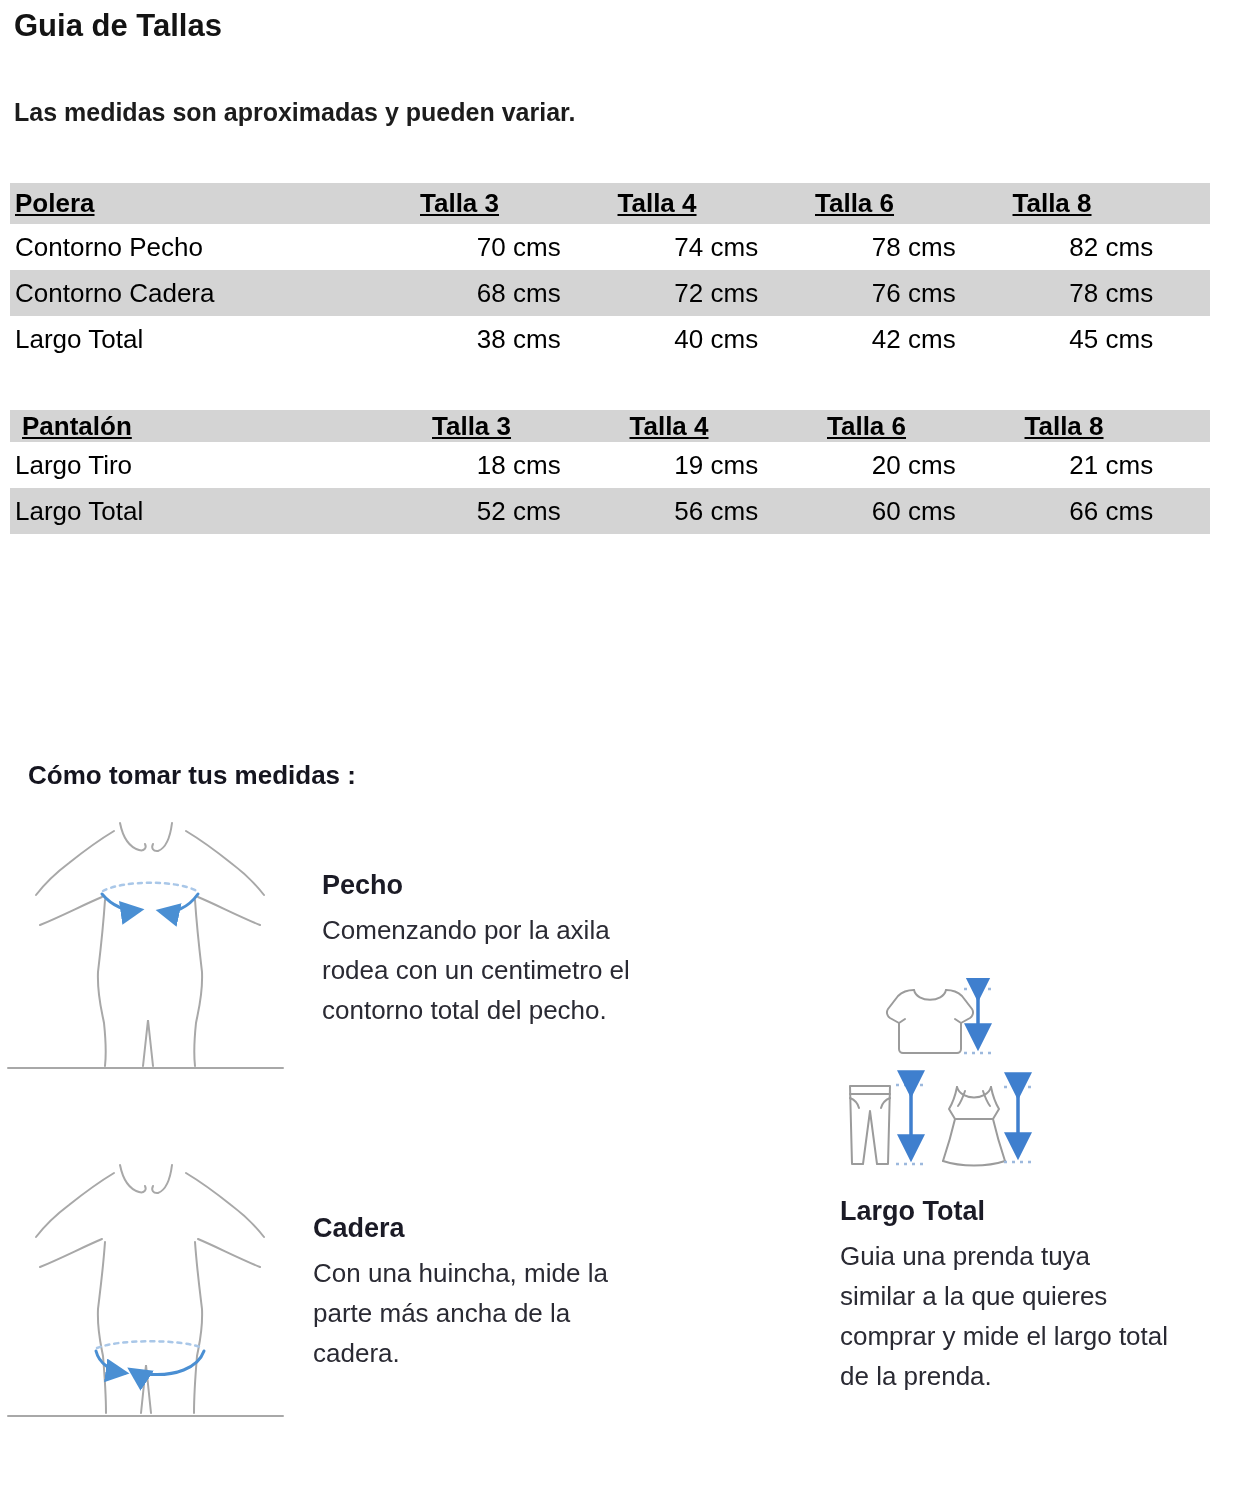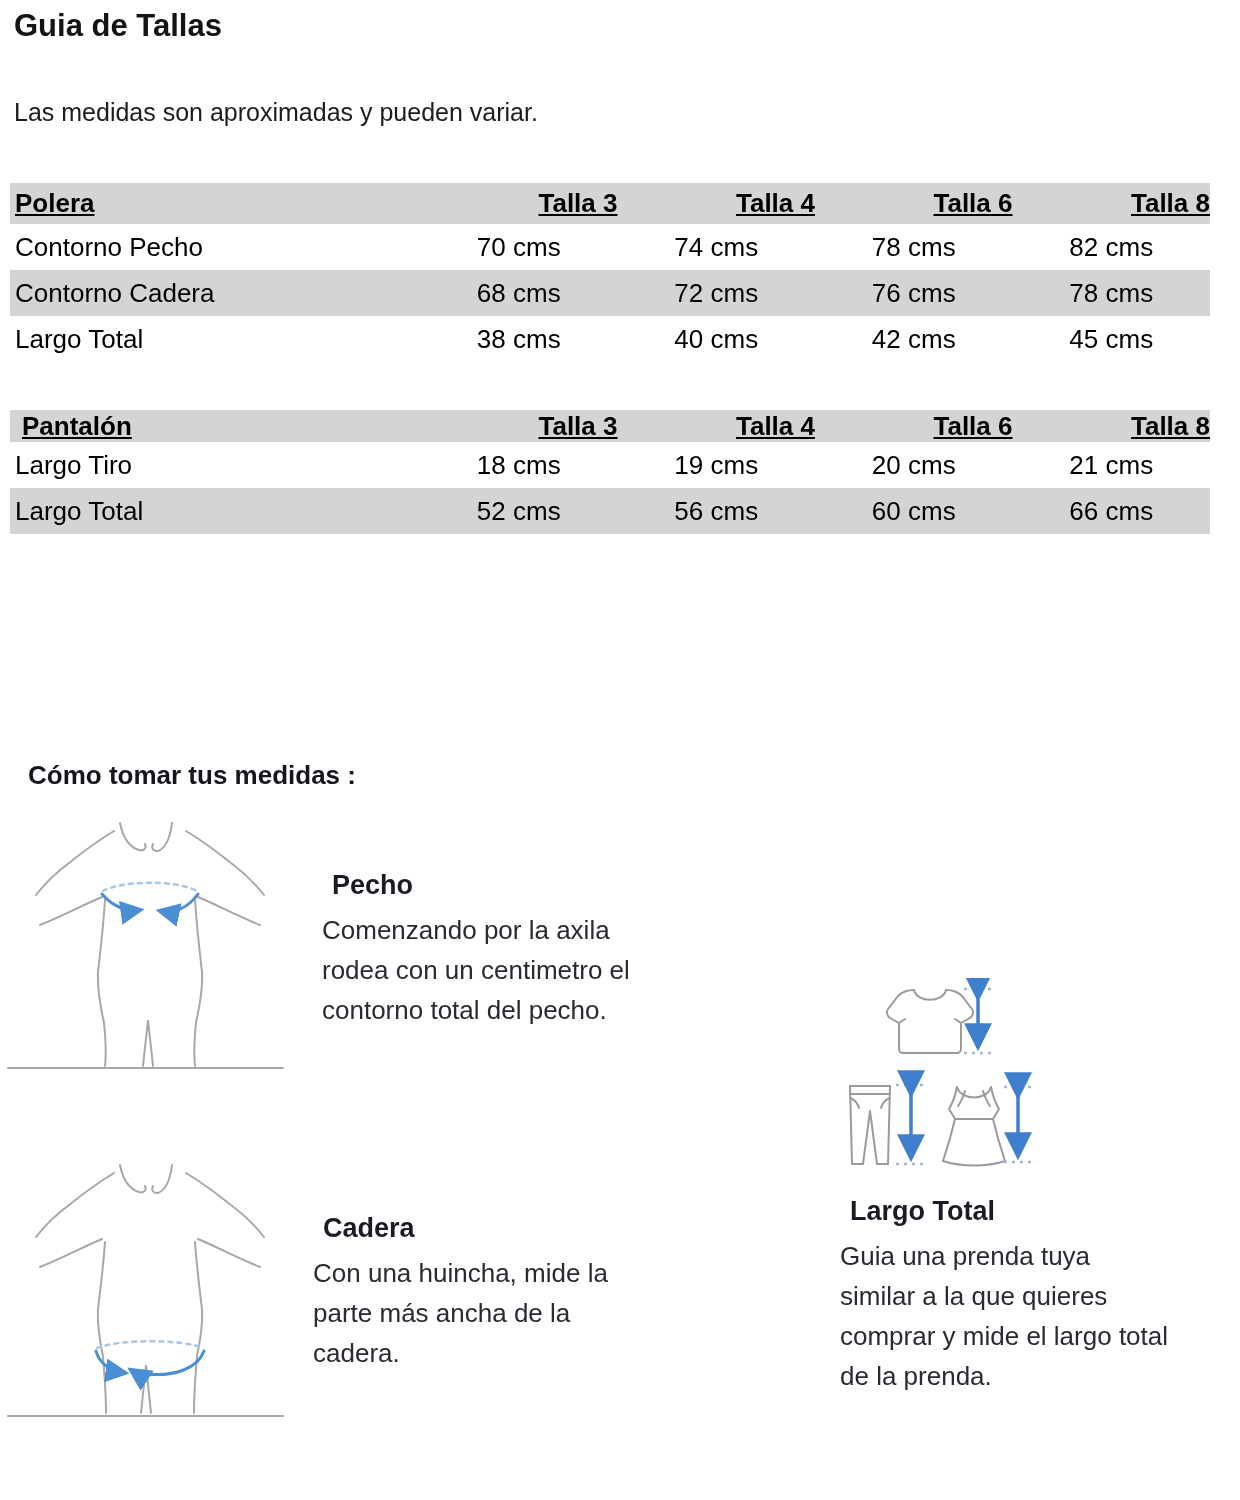--- a/index.html
+++ b/index.html
@@ -3,47 +3,47 @@
 <meta charset="utf-8">
 <style>
   html,body{margin:0;padding:0;}
   body{
     width:1240px;height:1500px;position:relative;background:#ffffff;
     font-family:"Liberation Sans", sans-serif;color:#1f1f28;overflow:hidden;
   }
   .abs{position:absolute;}
   
   .page-title{left:14px;top:8px;font-size:31px;font-weight:bold;color:#141414;}
-  .page-subtitle{left:14px;top:98px;font-size:25px;color:#1c1c1c;}
+  .page-subtitle{left:14px;top:98px;font-size:25px;color:#1c1c1c;font-weight:bold;}
   .section-heading{left:28px;top:760px;font-size:26px;font-weight:bold;color:#15151f;}
 
   
   table.size-table{
     position:absolute;left:10px;width:1200px;border-collapse:collapse;
     table-layout:fixed;font-size:26px;color:#000;
   }
   #table-polera{top:183px;}
   #table-pantalon{top:410px;}
   .size-table col.label-col{width:410px;}
   .size-table th{
     background:#d4d4d4;font-weight:bold;text-decoration:underline;
-    height:41px;text-align:right;padding:0;
+    height:41px;text-align:left;padding:0;
   }
   #table-pantalon th{height:32px;padding-left:12px;}
   .size-table th:first-child{text-align:left;padding-left:5px;}
   .size-table td{height:46px;text-align:center;padding:0;}
   .size-table td:first-child{text-align:left;padding-left:5px;}
   .size-table tbody tr:nth-child(even){background:#d4d4d4;}
 
   
   .instr-block{width:340px;}
   #pecho-block{left:322px;top:870px;}
   #cadera-block{left:313px;top:1213px;}
   #largo-block{left:840px;top:1196px;width:390px;}
-  .instr-title{font-size:27px;font-weight:bold;color:#1b1b26;margin:0 0 9px 10px;}
+  .instr-title{font-size:27px;font-weight:bold;color:#1b1b26;margin:0 0 9px 0;}
   .instr-line{font-size:26px;line-height:40px;color:#2a2a33;}
 
   
   #figure-chest{left:5px;top:818px;}
   #figure-hip{left:5px;top:1158px;}
   #garment-icons{left:840px;top:978px;}
   svg{display:block;}
 </style>
 </head>
 <body>

